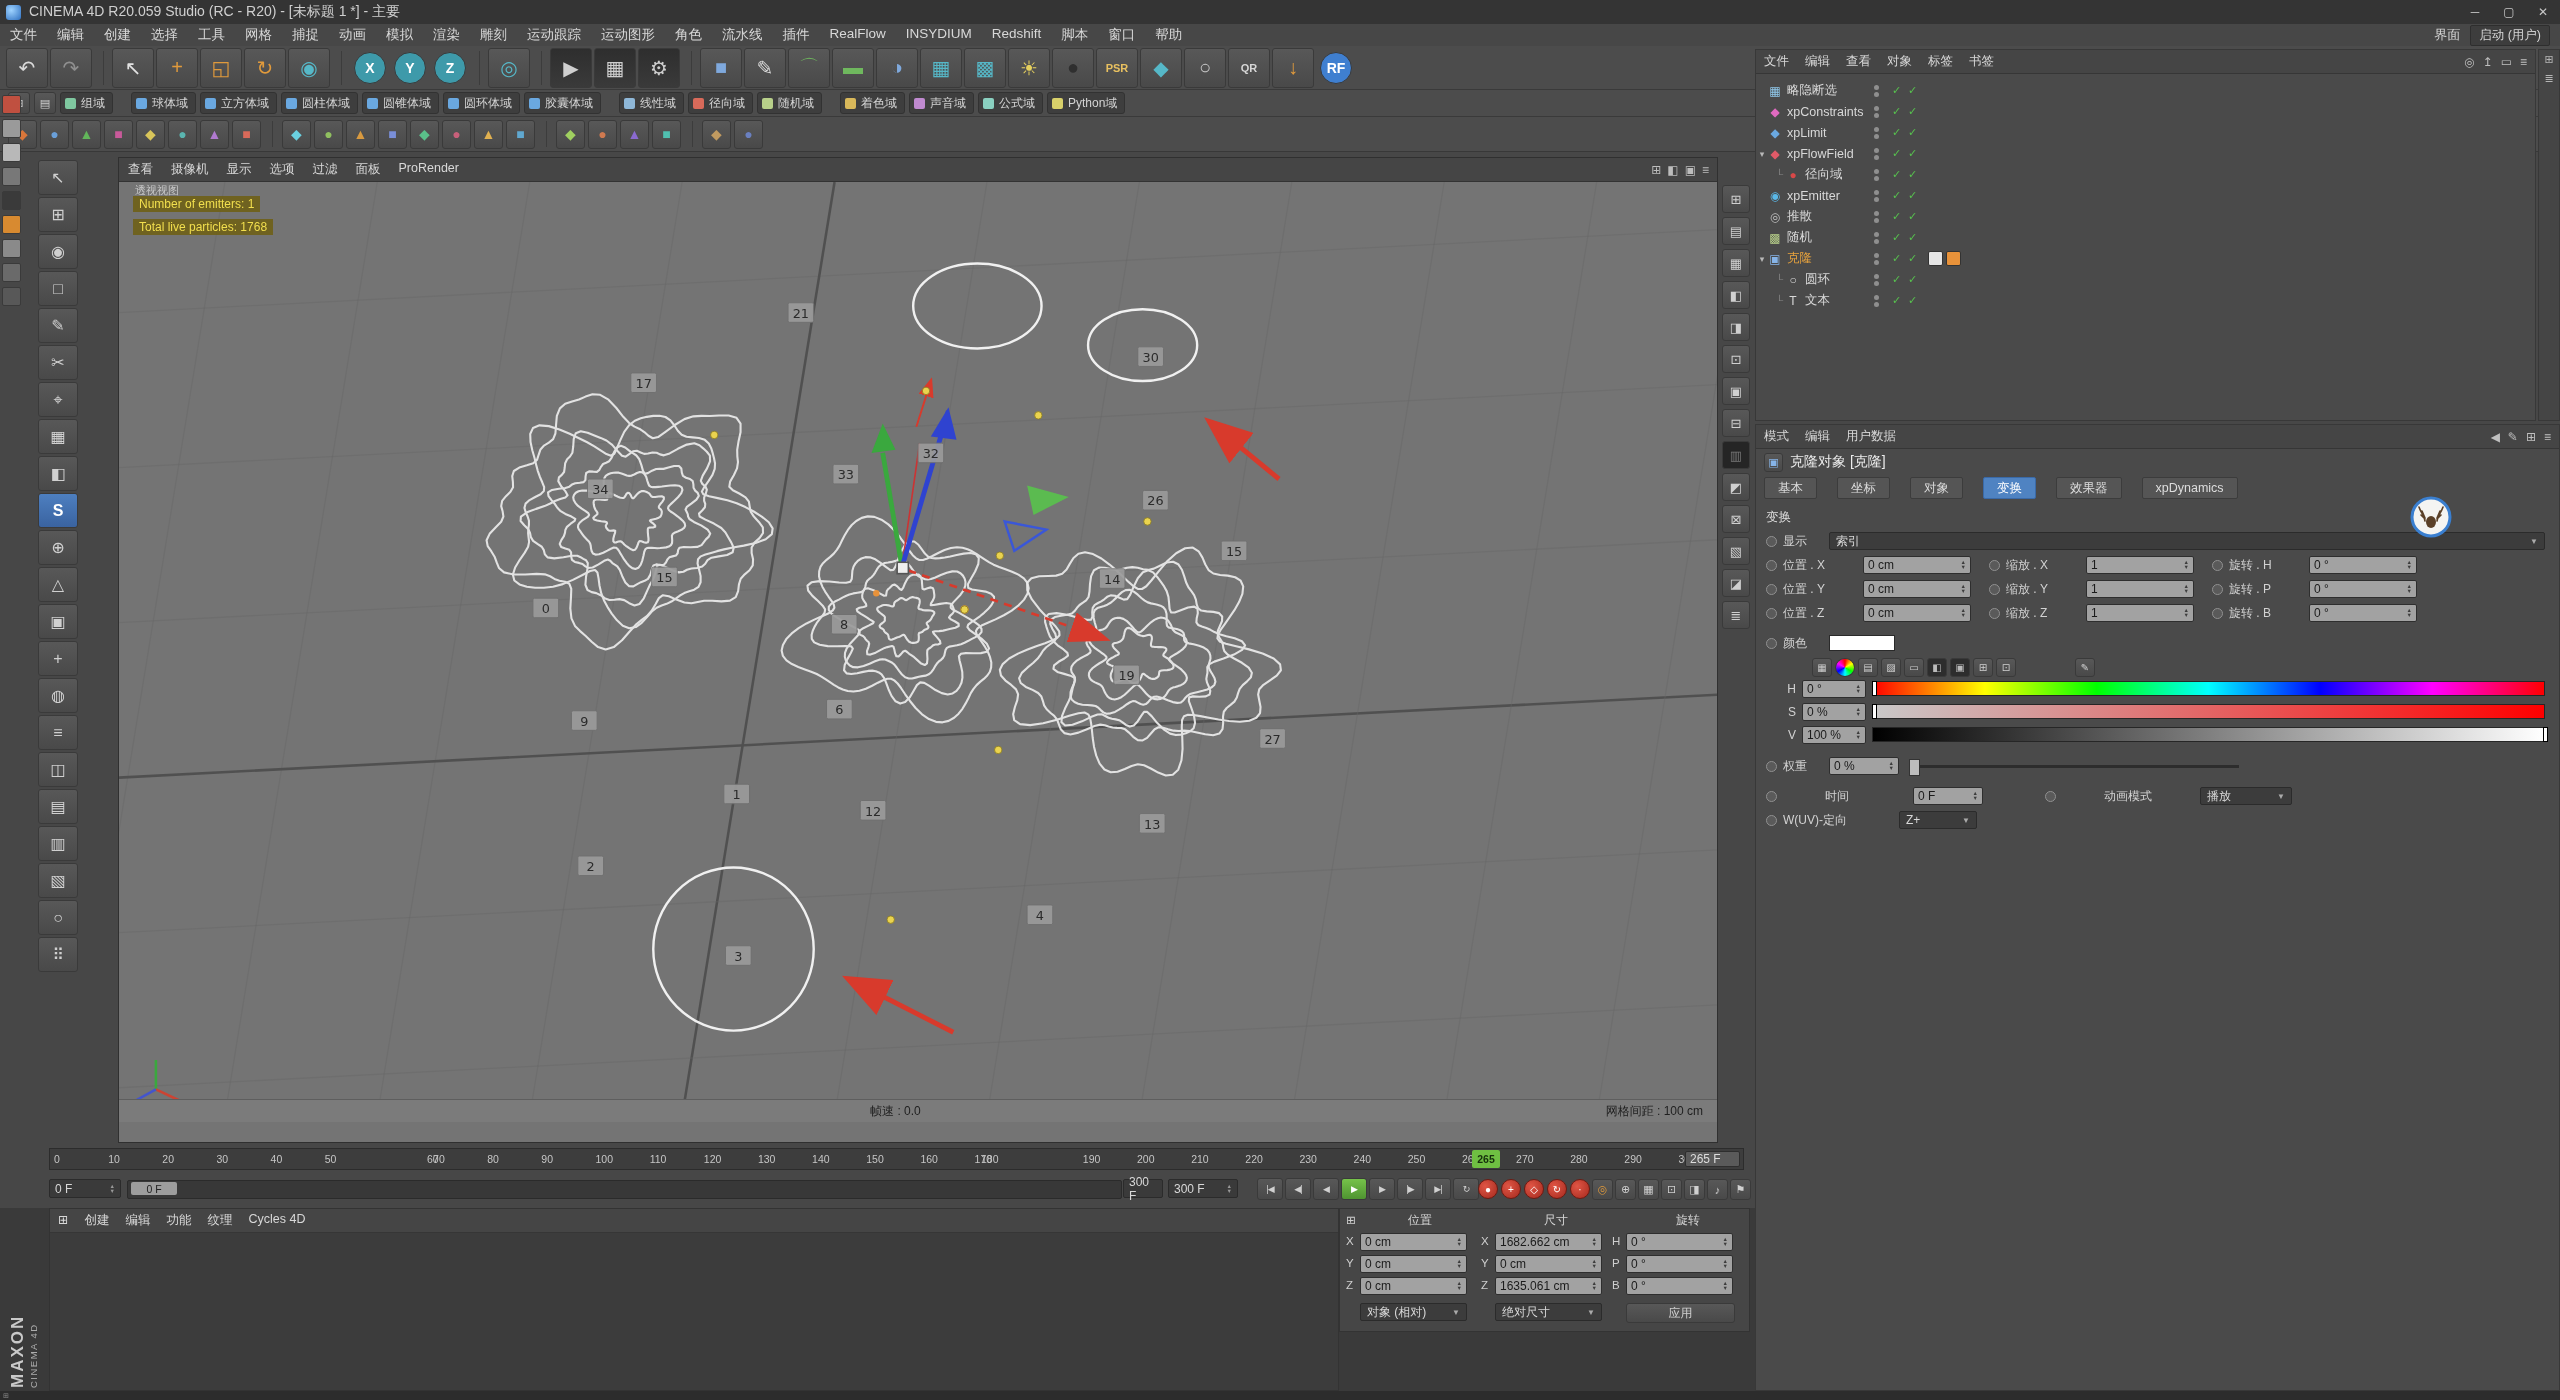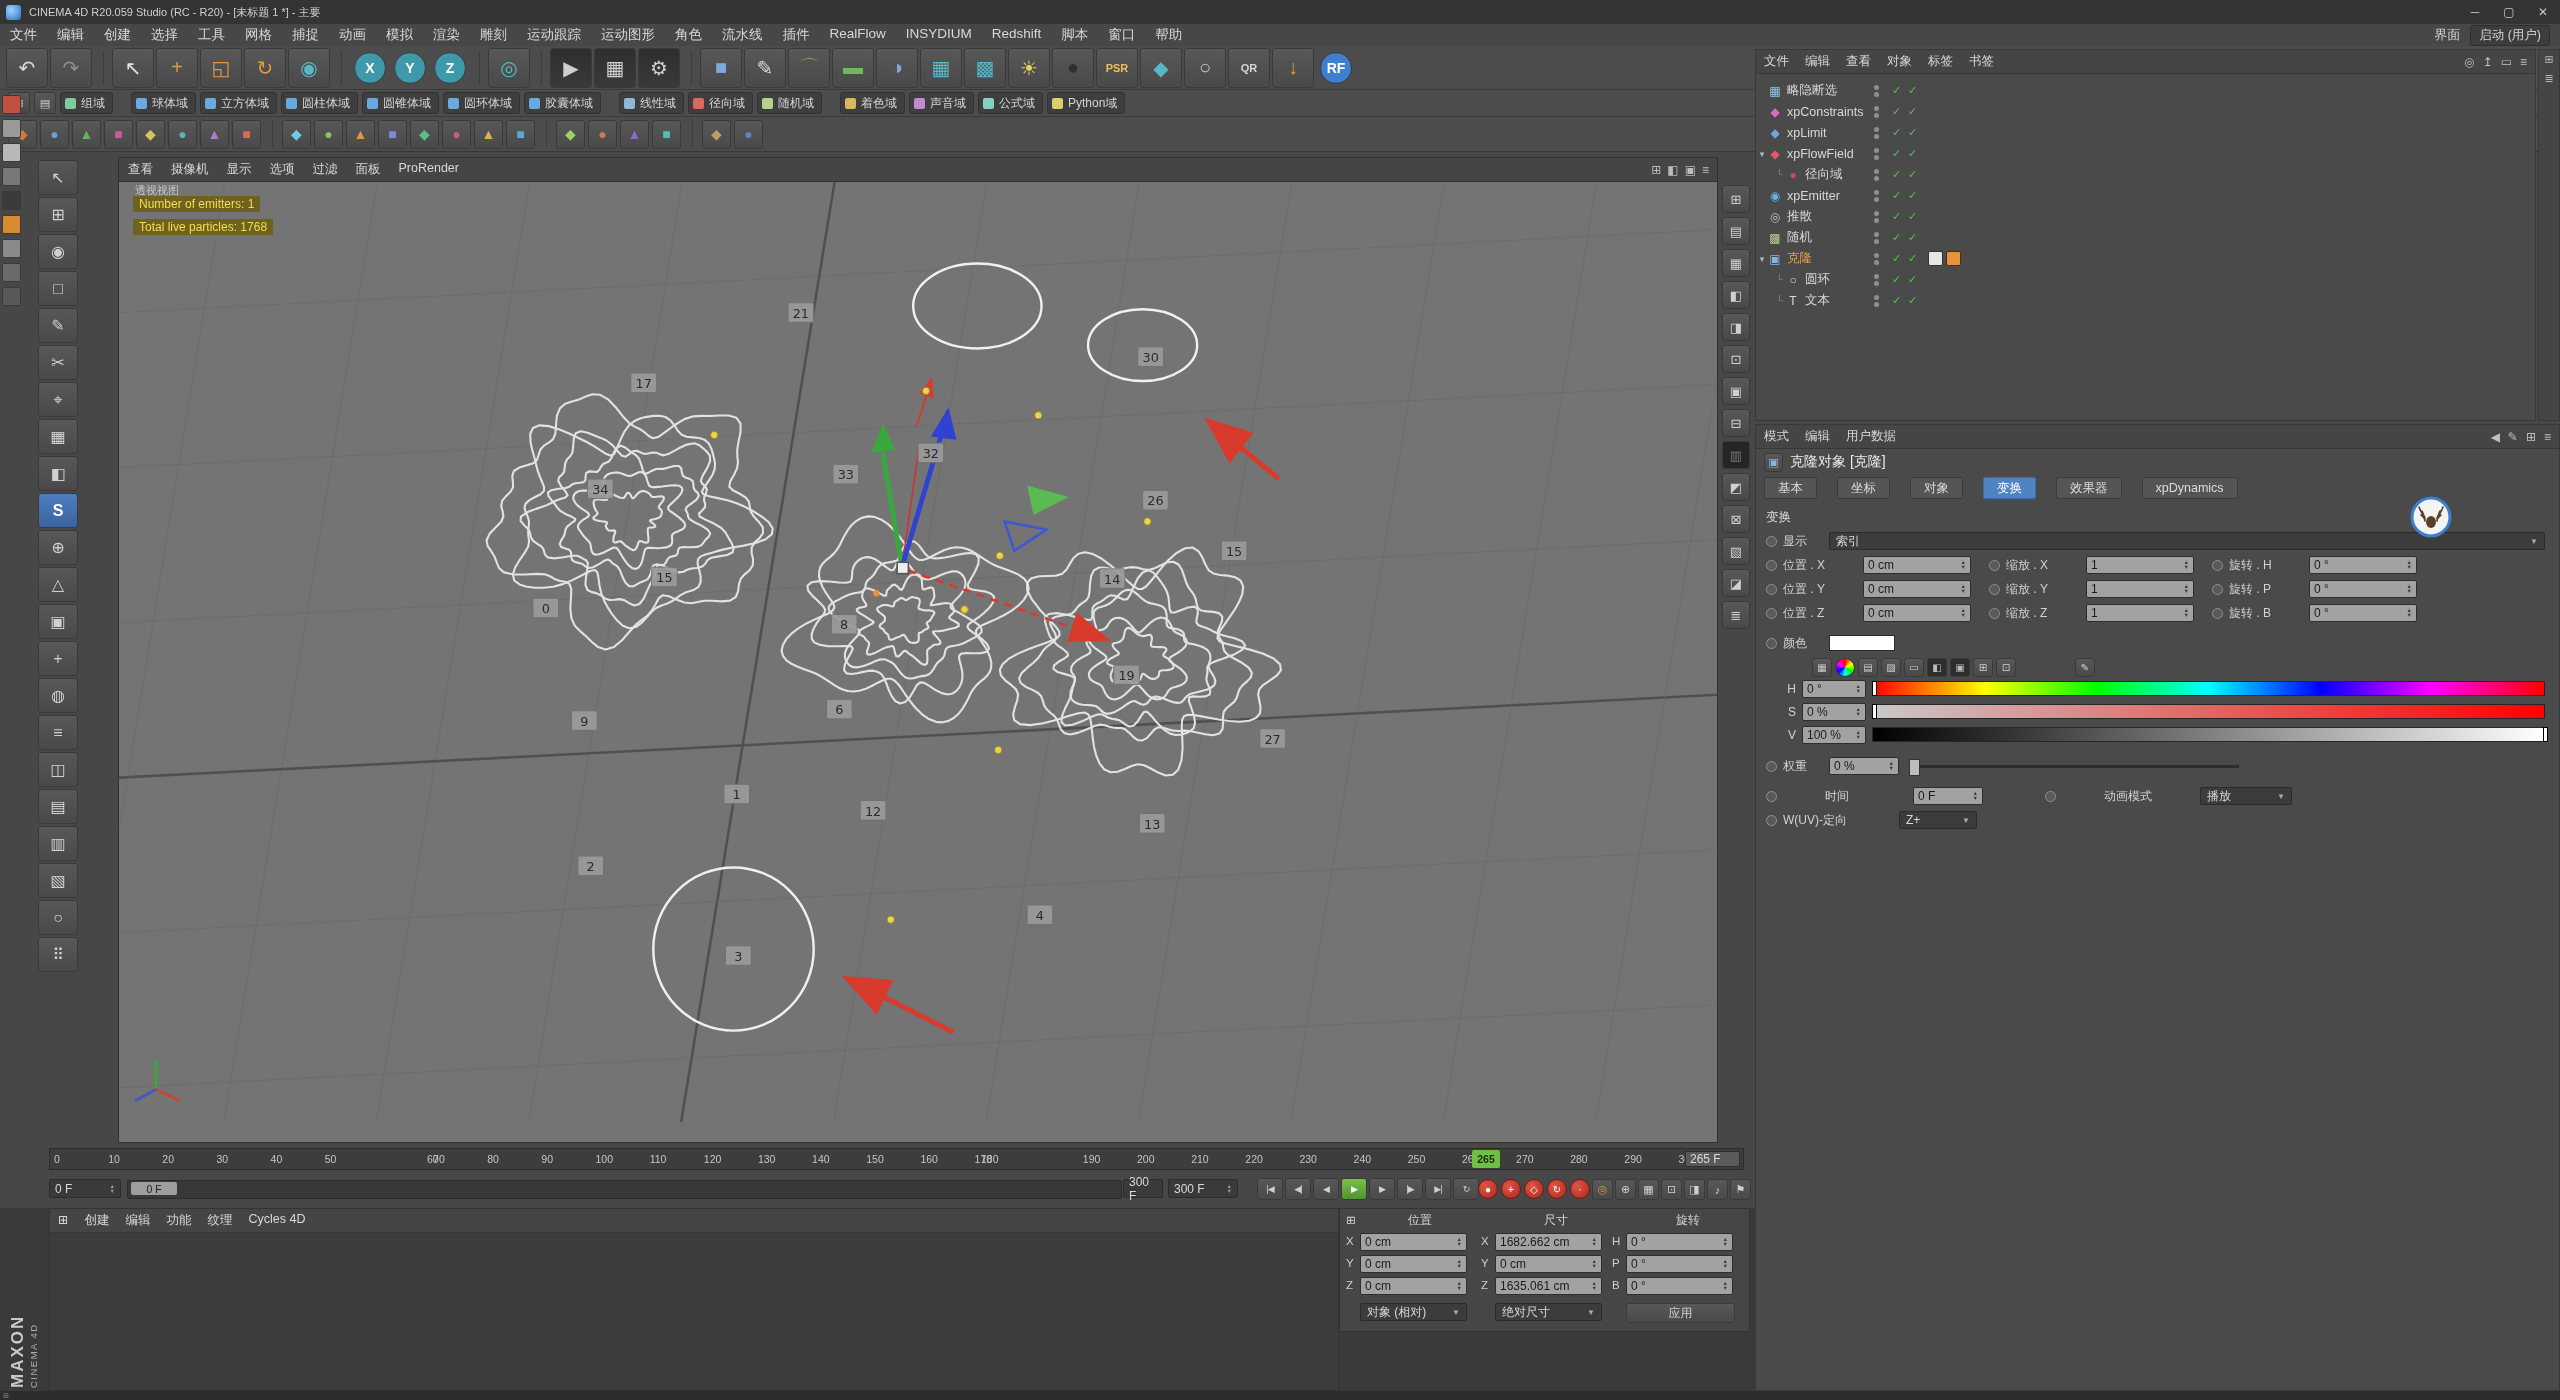--- a/index.html
+++ b/index.html
@@ -4,21 +4,21 @@
 <style>
   html,body{margin:0;padding:0;background:#222;}
   #app{position:relative;width:2560px;height:1400px;background:#474747;overflow:hidden;
        font-family:"Liberation Sans","DejaVu Sans",sans-serif;color:#d6d6d6;font-size:13px;}
   .abs{position:absolute;}
   
   #titlebar{left:0;top:0;width:2560px;height:24px;background:#343434;display:flex;align-items:center;
             border-bottom:1px solid #272727;}
   .app-ic{width:15px;height:15px;border-radius:3px;margin:0 8px 0 6px;
           background:radial-gradient(circle at 35% 35%,#9fd3ff,#2d6fc0);}
-  #tb-title{font-size:11px;color:#cfcfcf;white-space:nowrap;}
+  #tb-title{font-size:14px;color:#cfcfcf;white-space:nowrap;}
   .win-ctls{margin-left:auto;display:flex;}
   .win-ctls span{width:34px;text-align:center;color:#c8c8c8;font-size:12px;cursor:default;}
   
   #menubar{left:0;top:24px;width:2560px;height:22px;background:#474747;display:flex;align-items:center;
            border-bottom:1px solid #3a3a3a;}
   .mi{padding:0 10px;font-size:13.5px;color:#d8d8d8;white-space:nowrap;}
   #menu-right{margin-left:auto;display:flex;align-items:center;gap:10px;padding-right:10px;}
   .chip{background:#3d3d3d;border:1px solid #2e2e2e;border-radius:2px;padding:1px 8px;font-size:12.5px;}
   
   #toolbar-main{left:0;top:46px;width:2560px;height:44px;background:#4c4c4c;display:flex;align-items:center;
@@ -564,20 +564,24 @@
           <circle cx="641" cy="208" r="2.3" fill="#ead34f" stroke="#8a7a20" stroke-width="0.5"></circle>
           <circle cx="371" cy="155" r="2.3" fill="#ead34f" stroke="#8a7a20" stroke-width="0.5"></circle>
           <circle cx="527" cy="262" r="2.3" fill="#ead34f" stroke="#8a7a20" stroke-width="0.5"></circle>
           <line x1="23" y1="556" x2="23" y2="538" stroke="#3aa83e" stroke-width="1.6"></line>
           <line x1="23" y1="556" x2="38" y2="563" stroke="#cc4433" stroke-width="1.6"></line>
           <line x1="23" y1="556" x2="10" y2="563" stroke="#4455cc" stroke-width="1.6"></line>
         </svg>
       <div class="hud-view">透视视图</div>
       <div class="hud-chip" style="top:14px;">Number of emitters: 1</div>
       <div class="hud-chip" style="top:37px;">Total live particles: 1768</div>
+      <div id="vp-footer">
+        <span id="vp-fps">帧速 : 0.0</span>
+        <span id="vp-grid">网格间距 : 100 cm</span>
+      </div>
     </div>
   </div>
 
   <div id="right-vbar" class="abs">
       <span class="tile rv-tile">⊞</span>
       <span class="tile rv-tile">▤</span>
       <span class="tile rv-tile">▦</span>
       <span class="tile rv-tile">◧</span>
       <span class="tile rv-tile">◨</span>
       <span class="tile rv-tile">⊡</span>

